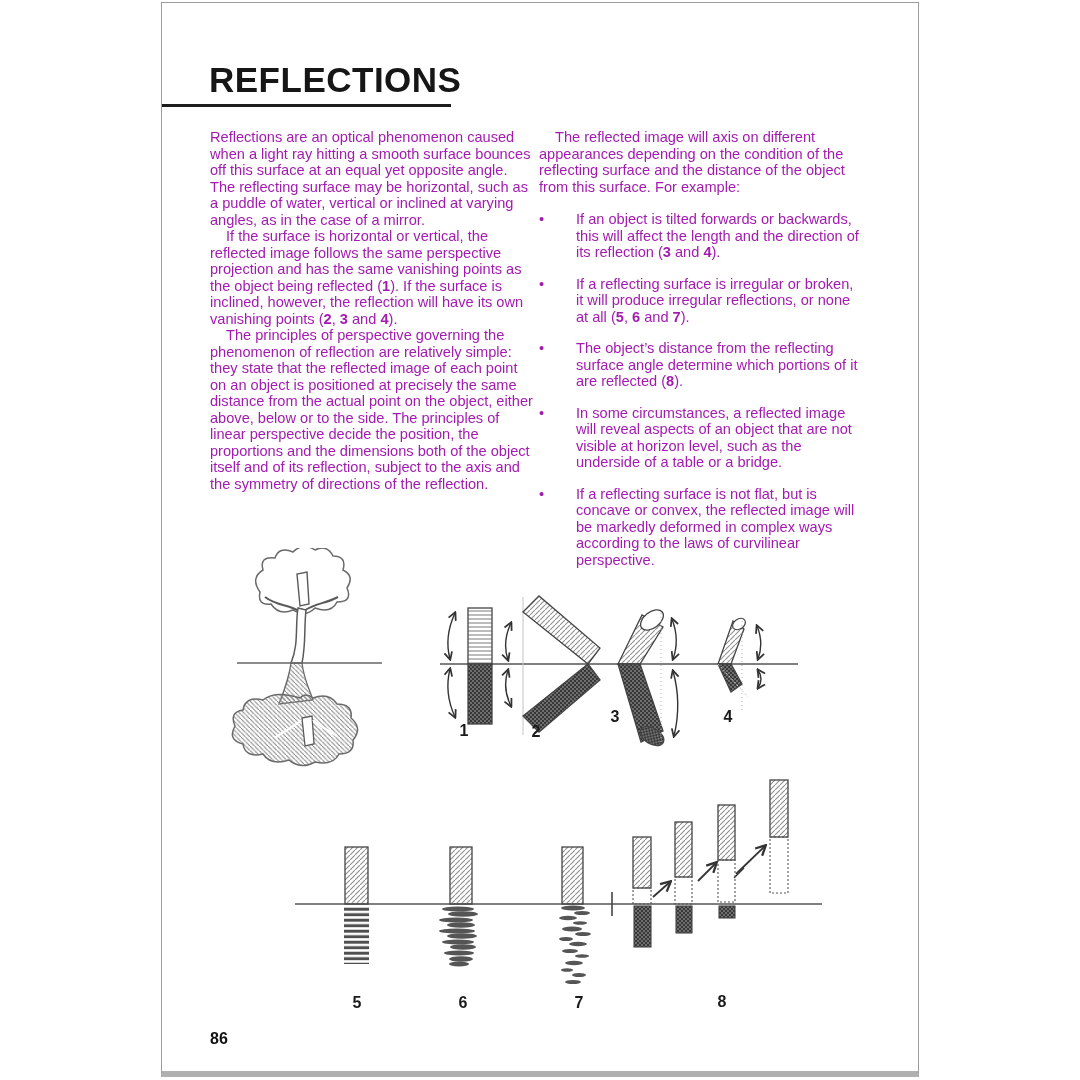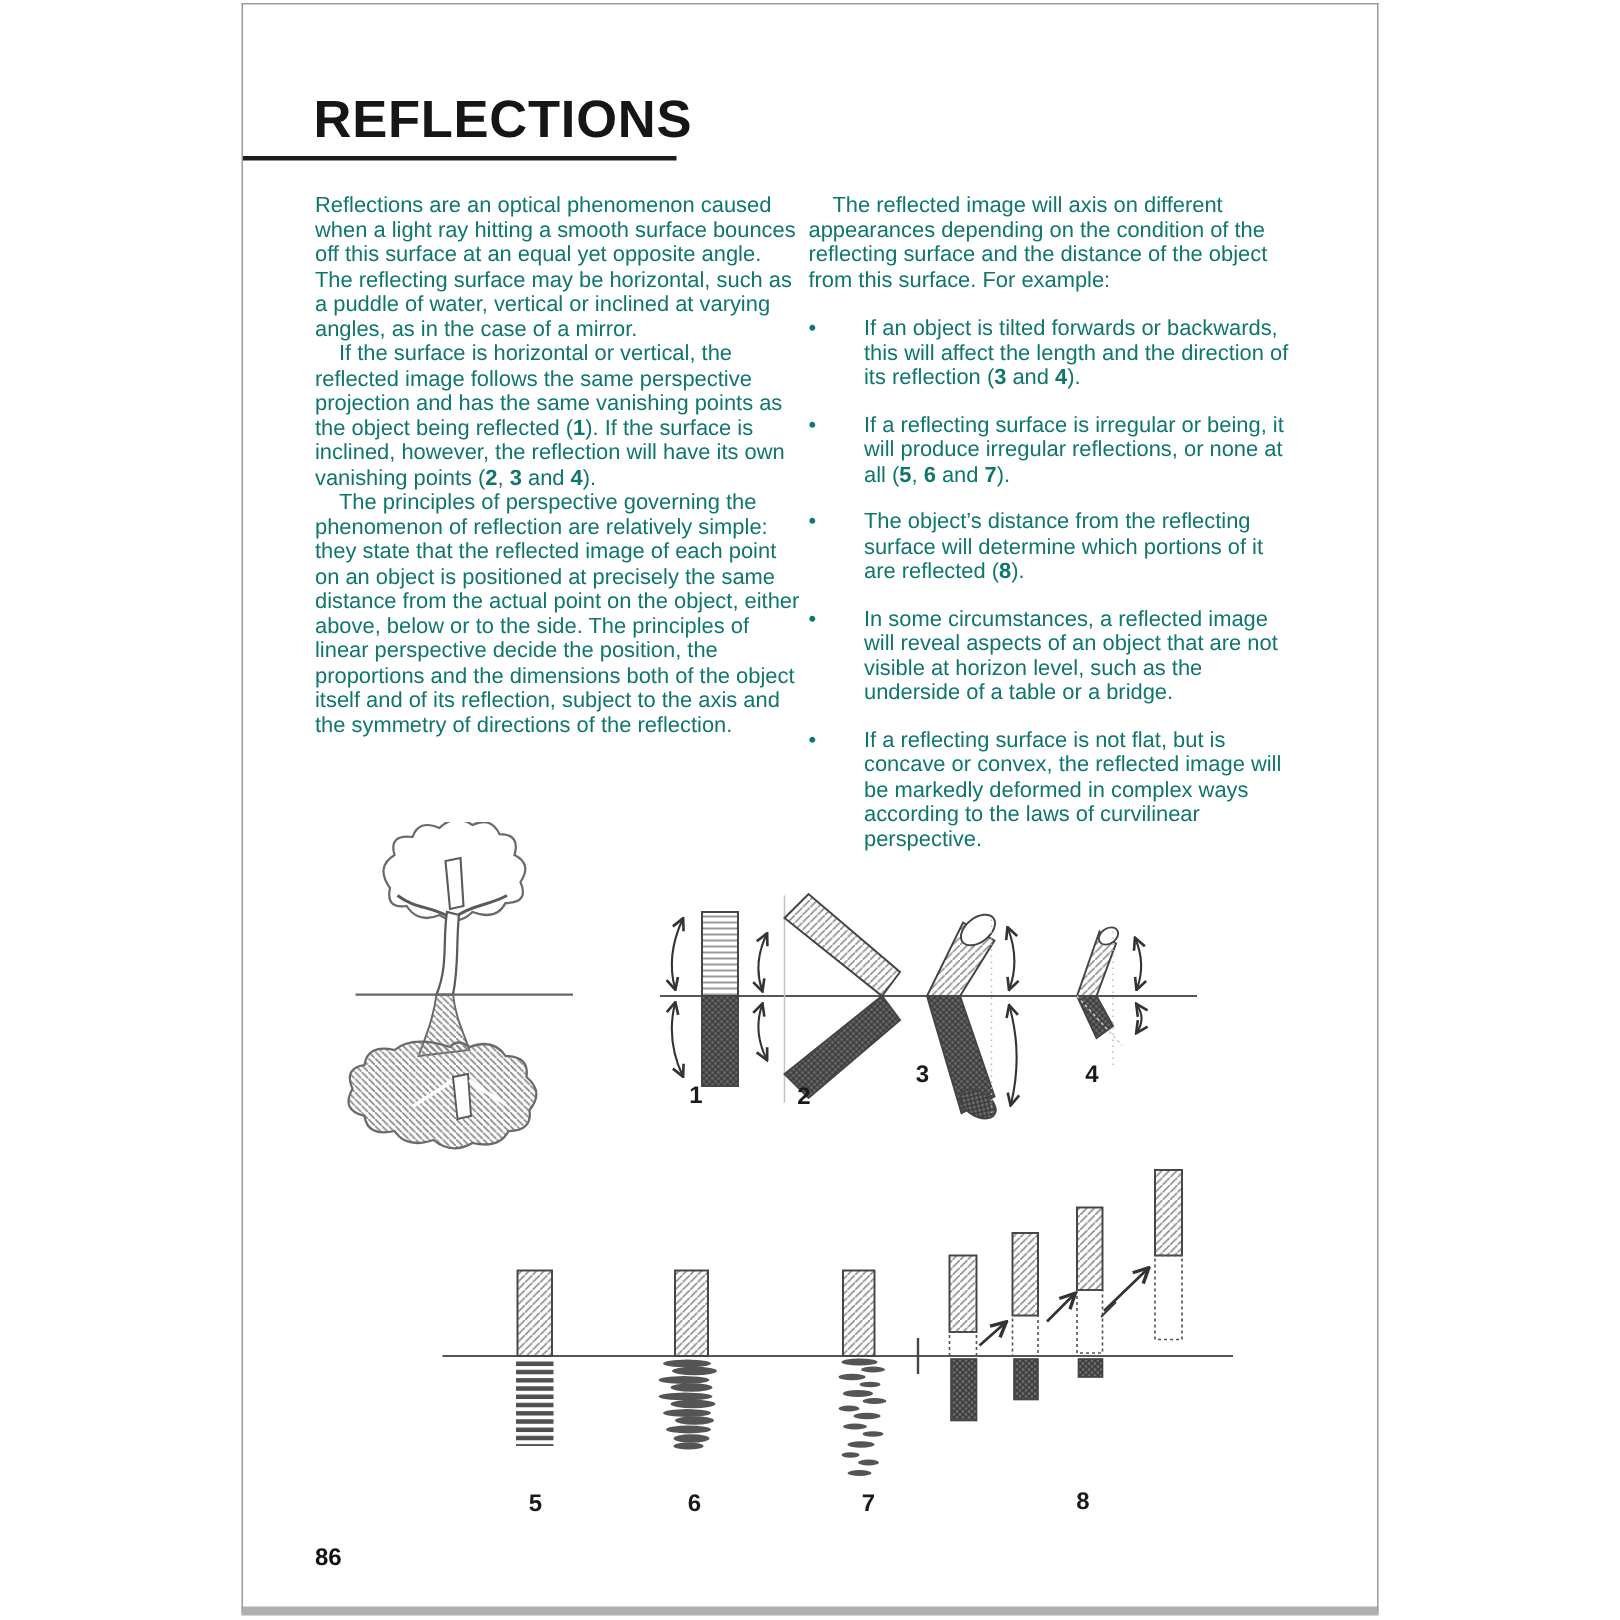--- a/index.html
+++ b/index.html
@@ -4,21 +4,21 @@
 <style>
   html,body{margin:0;padding:0;background:#fff;}
   .canvas{position:relative;width:951px;height:1080px;background:#fff;overflow:hidden;
           font-family:"Liberation Sans",sans-serif;color:#2e2e2e;}
   .page-frame{position:absolute;left:161px;top:2px;width:756px;height:1068px;
           border-left:1px solid #9c9c9c;border-top:1px solid #9c9c9c;border-right:1px solid #9c9c9c;
           border-bottom:6px solid #b0b0b0;background:#fff;}
   .page-title{position:absolute;left:209px;top:60px;font-size:35px;font-weight:800;
           letter-spacing:.5px;color:#161616;white-space:nowrap;}
   .title-rule{position:absolute;left:162px;top:104px;width:289px;height:3px;background:#1c1c1c;}
-  .col{position:absolute;top:129px;width:323px;font-size:14.6px;line-height:16.5px;color:#0f766e;}
+  .col{position:absolute;top:129px;width:323px;font-size:14.6px;line-height:16.5px;color:#a21caf;}
   .col-left{left:210px;}
   .col-right{left:539px;}
   .para{margin:0;}
   .para.indent{text-indent:16px;}
   .b{font-weight:700;}
   .bullets{margin-top:16px;}
   .bullet-item{display:flex;margin-bottom:15px;}
   .bullet-marker{width:17px;flex:none;}
   .bullet-text{flex:1;margin-left:20px;}
   .fig{position:absolute;}
@@ -44,25 +44,25 @@
 
   <div class="col col-right">
     <p class="para indent"><span>The reflected image will axis on different appearances depending on the condition of the reflecting surface and the distance of the object from this surface. For example:</span></p>
     <div class="bullets">
       <div class="bullet-item">
         <span class="bullet-marker">•</span>
         <span class="bullet-text"><span>If an object is tilted forwards or backwards, this will affect the length and the direction of its reflection (</span><span class="b">3</span><span> and </span><span class="b">4</span><span>).</span></span>
       </div>
       <div class="bullet-item">
         <span class="bullet-marker">•</span>
-        <span class="bullet-text"><span>If a reflecting surface is irregular or being, it will produce irregular reflections, or none at all (</span><span class="b">5</span><span>, </span><span class="b">6</span><span> and </span><span class="b">7</span><span>).</span></span>
-      </div>
-      <div class="bullet-item">
-        <span class="bullet-marker">•</span>
-        <span class="bullet-text"><span>The object’s distance from the reflecting surface will determine which portions of it are reflected (</span><span class="b">8</span><span>).</span></span>
+        <span class="bullet-text"><span>If a reflecting surface is irregular or broken, it will produce irregular reflections, or none at all (</span><span class="b">5</span><span>, </span><span class="b">6</span><span> and </span><span class="b">7</span><span>).</span></span>
+      </div>
+      <div class="bullet-item">
+        <span class="bullet-marker">•</span>
+        <span class="bullet-text"><span>The object’s distance from the reflecting surface angle determine which portions of it are reflected (</span><span class="b">8</span><span>).</span></span>
       </div>
       <div class="bullet-item">
         <span class="bullet-marker">•</span>
         <span class="bullet-text"><span>In some circumstances, a reflected image will reveal aspects of an object that are not visible at horizon level, such as the underside of a table or a bridge.</span></span>
       </div>
       <div class="bullet-item">
         <span class="bullet-marker">•</span>
         <span class="bullet-text"><span>If a reflecting surface is not flat, but is concave or convex, the reflected image will be markedly deformed in complex ways according to the laws of curvilinear perspective.</span></span>
       </div>
     </div>

